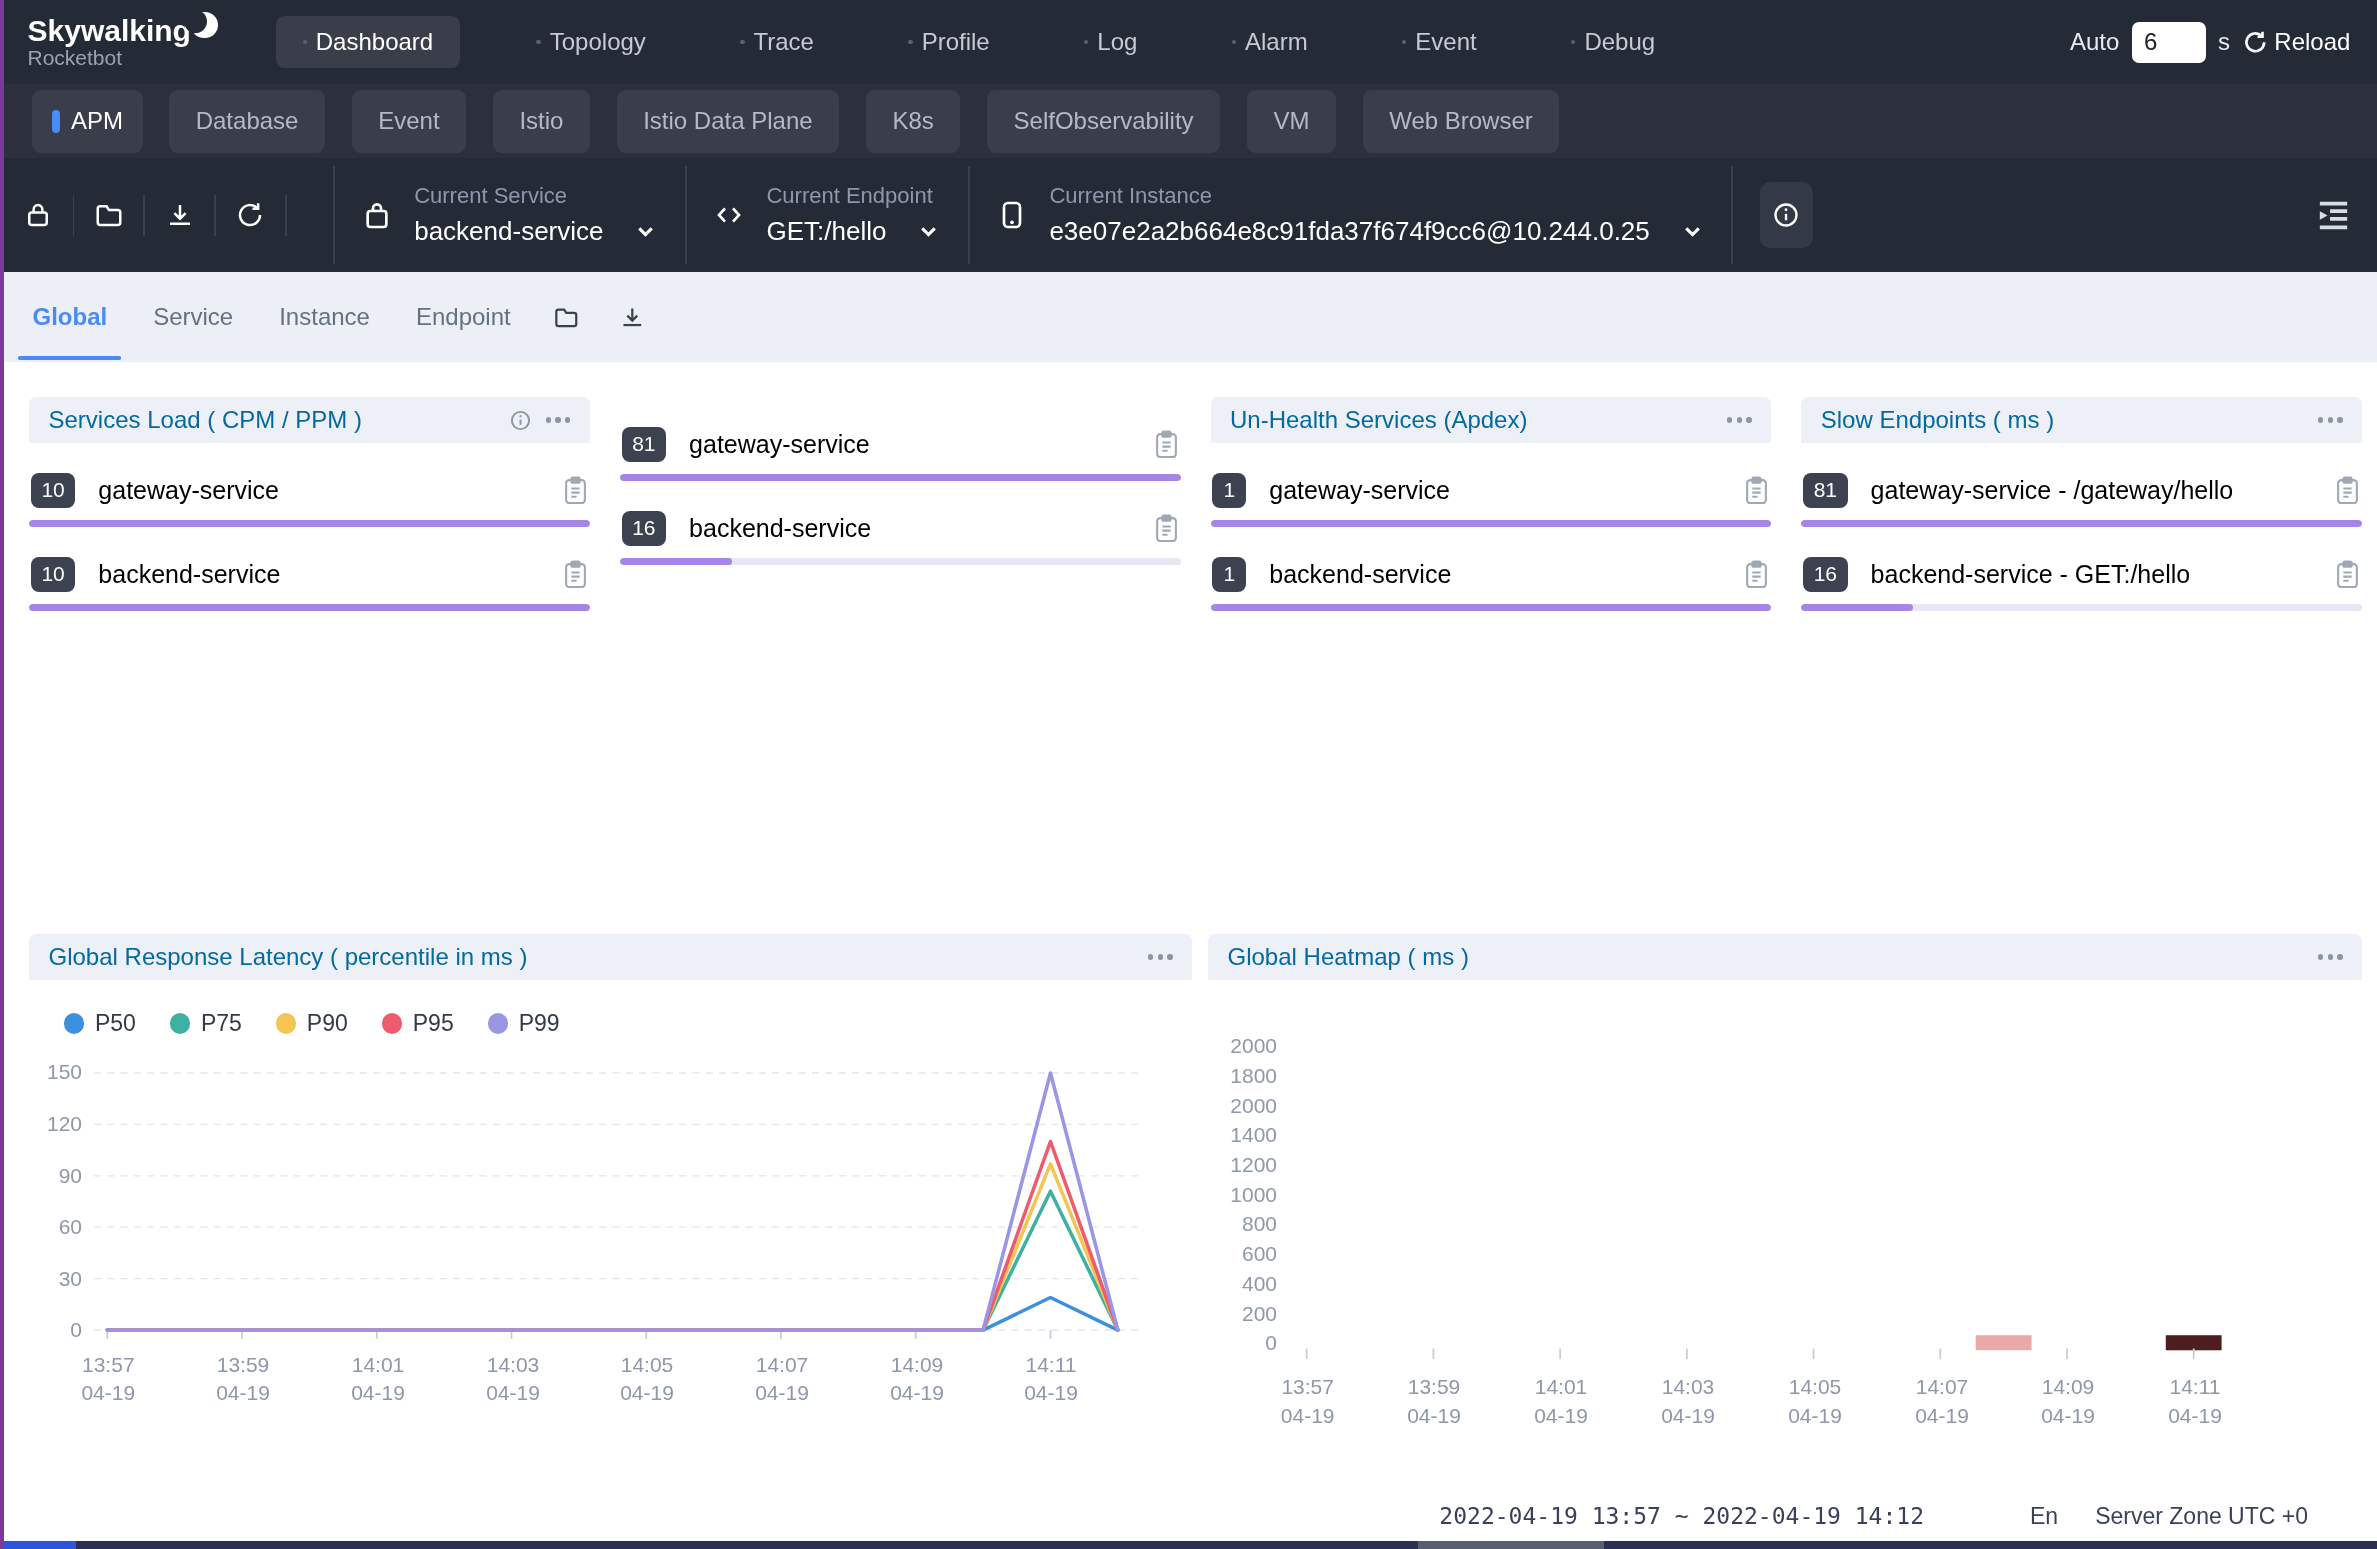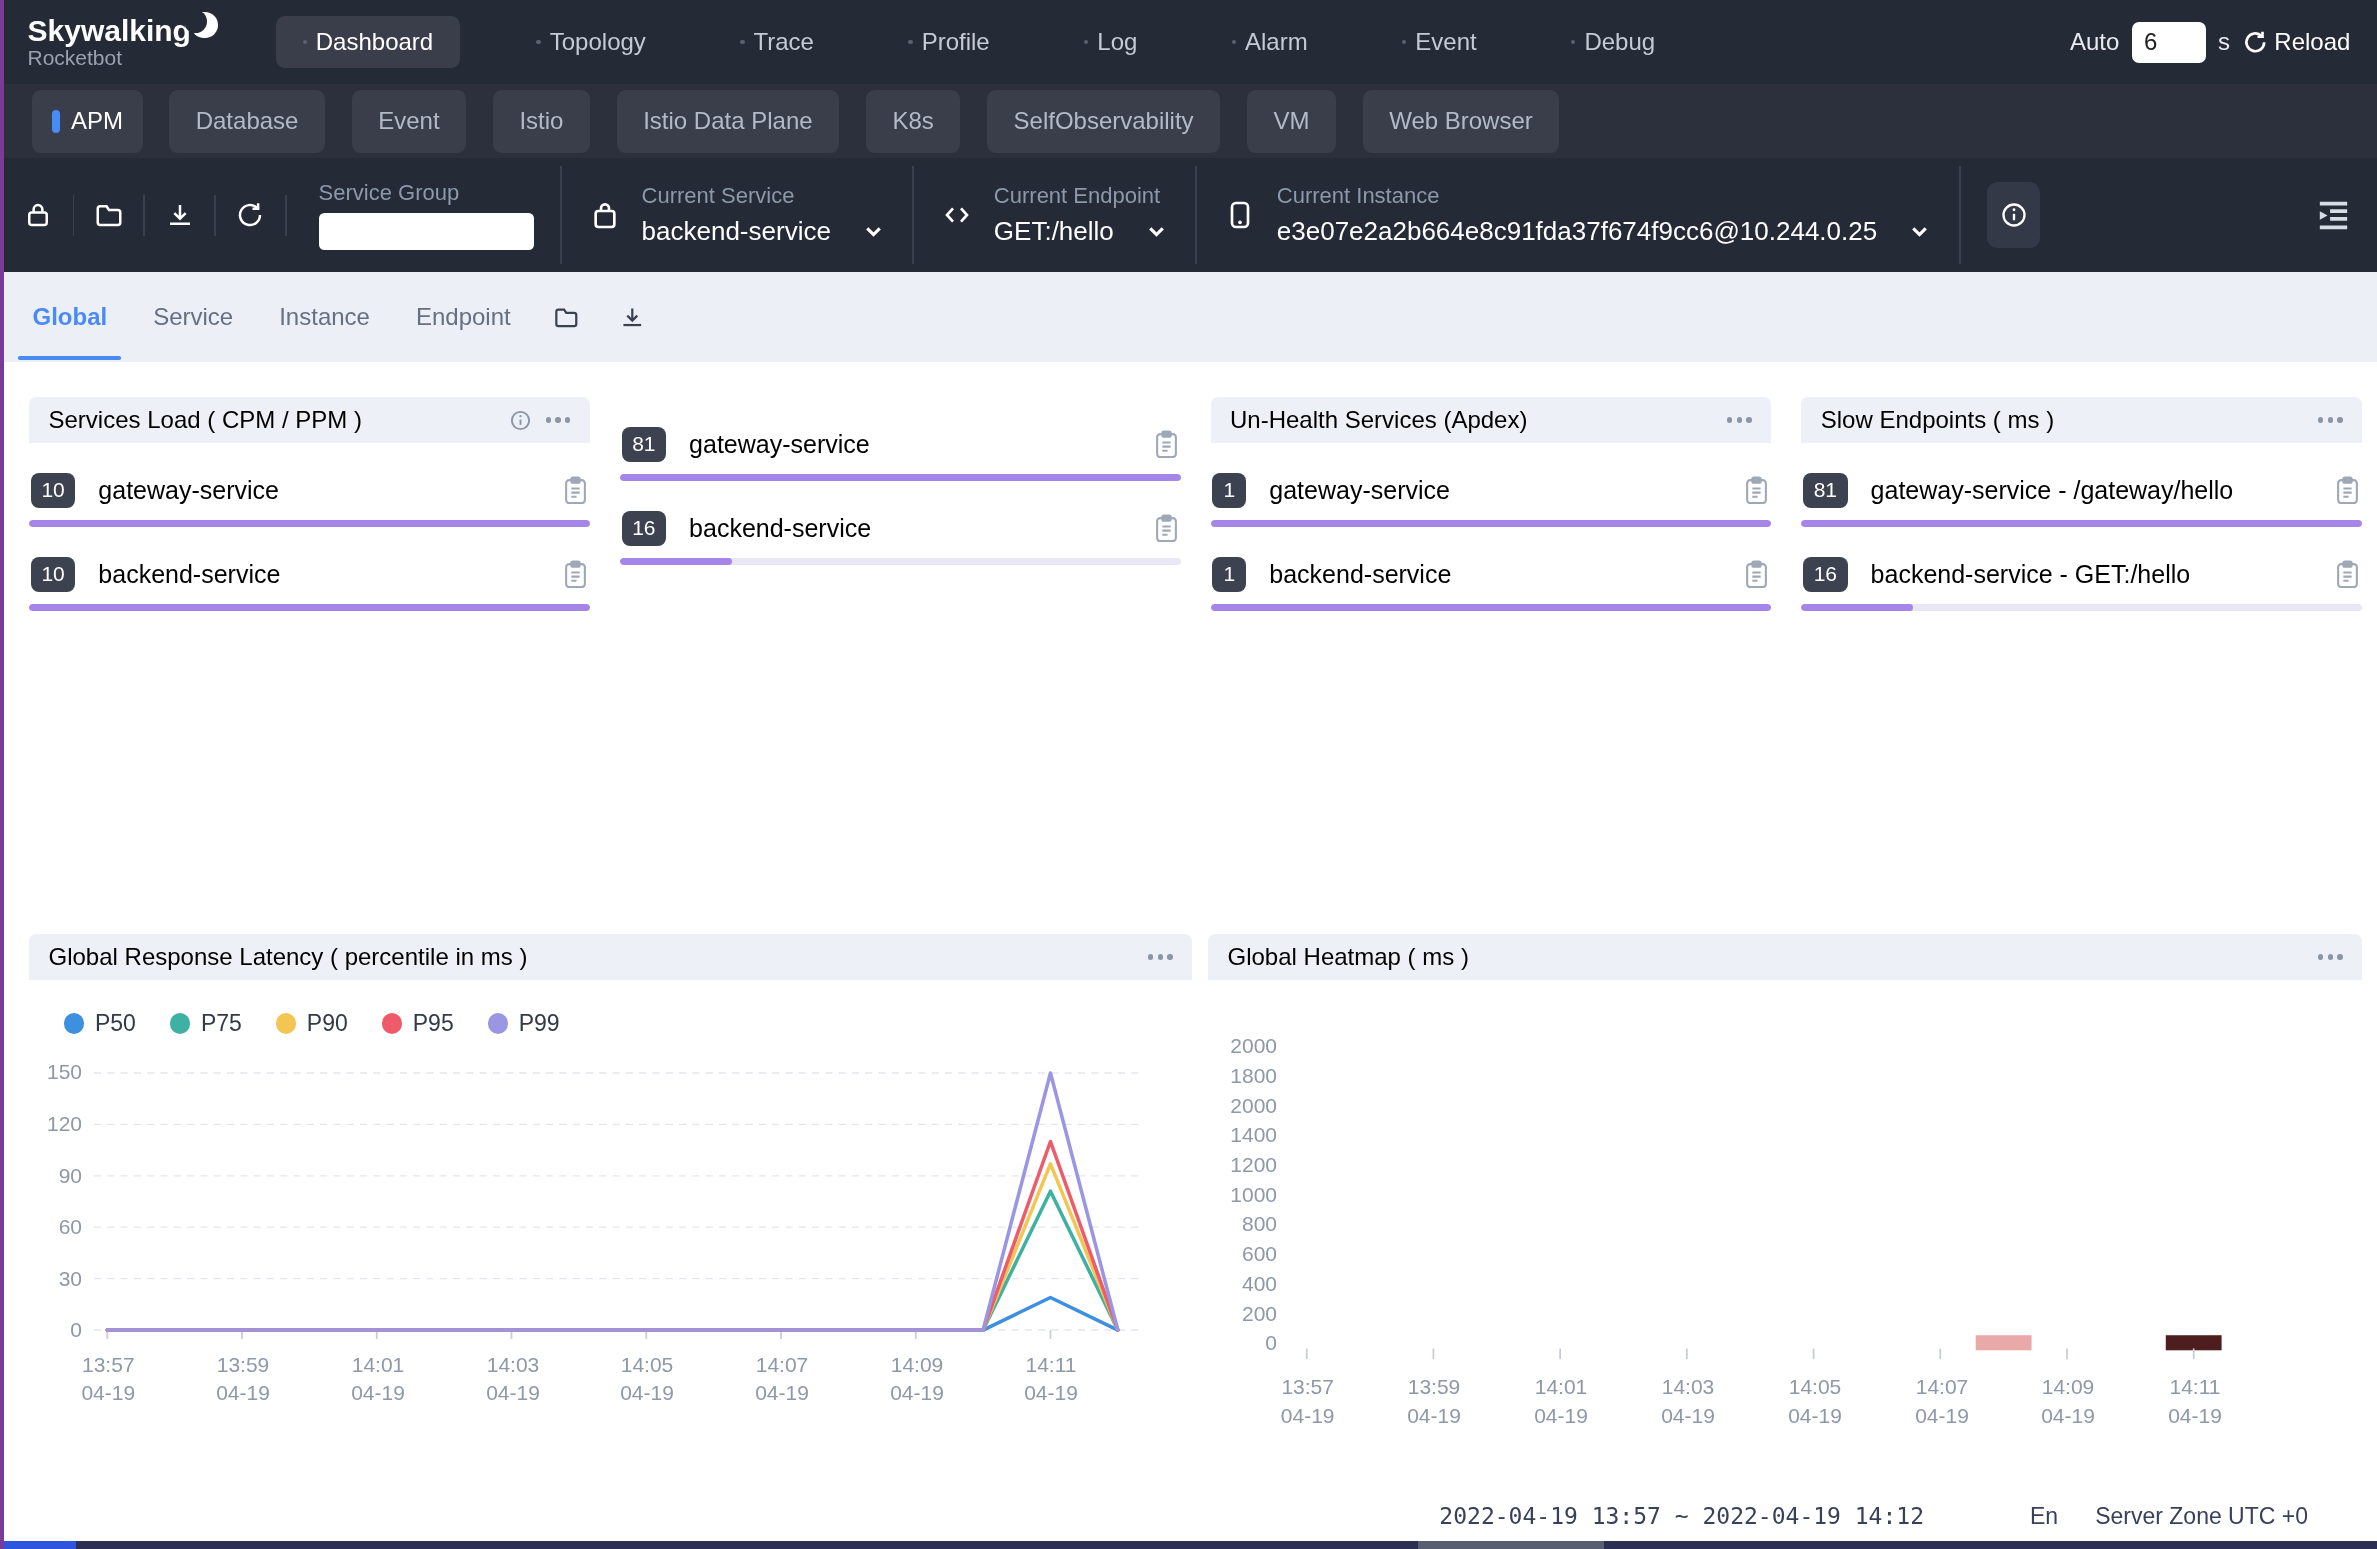--- a/index.html
+++ b/index.html
@@ -55,21 +55,21 @@
   
   .view-tabs { height:90px; background:#eceff5; display:flex; align-items:center; padding:0 29px; gap:39px; }
   .vtab { font-size:24px; color:#667083; cursor:pointer; position:relative; height:100%; display:flex; align-items:center; padding:0 3.5px; }
   .vtab.active { color:#4a8af4; font-weight:bold; }
   .vtab.active::after { content:""; position:absolute; left:-10.6px; right:-10.6px; bottom:1.8px; height:4.4px; background:#4a8af4; border-radius:1.8px; }
   .vtab-icon { color:#3a4150; width:26.6px; height:26.6px; cursor:pointer; }
 
   
   .cards-row { margin:35px 15px 0 29px; display:grid; grid-template-columns:repeat(4,1fr); gap:30px; height:537px; }
   .chead { height:46px; background:#edf0f6; border-radius:7px 7px 0 0; display:flex; align-items:center; justify-content:space-between; padding:0 19.5px; }
-  .ctitle { color:#000000; font-size:24px; white-space:nowrap; }
+  .ctitle { color:#0369a1; font-size:24px; white-space:nowrap; }
   .chead-icons { display:flex; align-items:center; gap:14px; color:#8b95a5; }
   .dots { display:inline-flex; gap:4.4px; cursor:pointer; }
   .dots i { width:5.3px; height:5.3px; border-radius:50%; background:#8b95a5; }
   .info-ic { width:23px; height:23px; color:#8b95a5; cursor:pointer; }
   .citem { display:flex; align-items:center; margin-top:30px; padding:0 1.8px; }
   .badge { background:#3c4250; color:#ffffff; font-size:21px; border-radius:8px; padding:5.3px 10.6px; min-width:34px; text-align:center; }
   .cname { font-size:25px; color:#000000; margin-left:23px; flex:1; white-space:nowrap; overflow:hidden; }
   .clip { width:25px; height:28px; color:#9fa8b6; cursor:pointer; flex:0 0 auto; }
   .bar-track { height:7px; border-radius:4.4px; background:#e9e6f5; margin-top:12.4px; overflow:hidden; }
   .bar-fill { height:100%; border-radius:4.4px; background:#a585e8; }
@@ -209,24 +209,20 @@
       </svg>
   </span>
   <span class="tsep"></span>
   <span class="tool-icon icon">
     <svg viewBox="0 0 24 24" fill="none" stroke="currentColor" stroke-width="2">
         <path d="M20 12a8 8 0 1 1-2.4-5.7"></path>
         <polyline points="18.5 2.5 18.5 7 14 7"></polyline>
       </svg>
   </span>
   <span class="tsep"></span>
-  <div class="field-col" style="margin-left:12.4px;">
-    <span class="field-label">Service Group</span>
-    <input class="sg-input" value="" style="">
-  </div>
   <span class="tsep-tall"></span>
 
   <div class="sel-section">
     <span class="sel-icon icon">
       <svg viewBox="0 0 24 24" fill="none" stroke="currentColor" stroke-width="2">
           <rect x="5" y="9" width="14" height="12" rx="2"></rect>
           <path d="M9 9V7a3 3 0 0 1 6 0v2"></path>
         </svg>
     </span>
     <div class="field-col">

